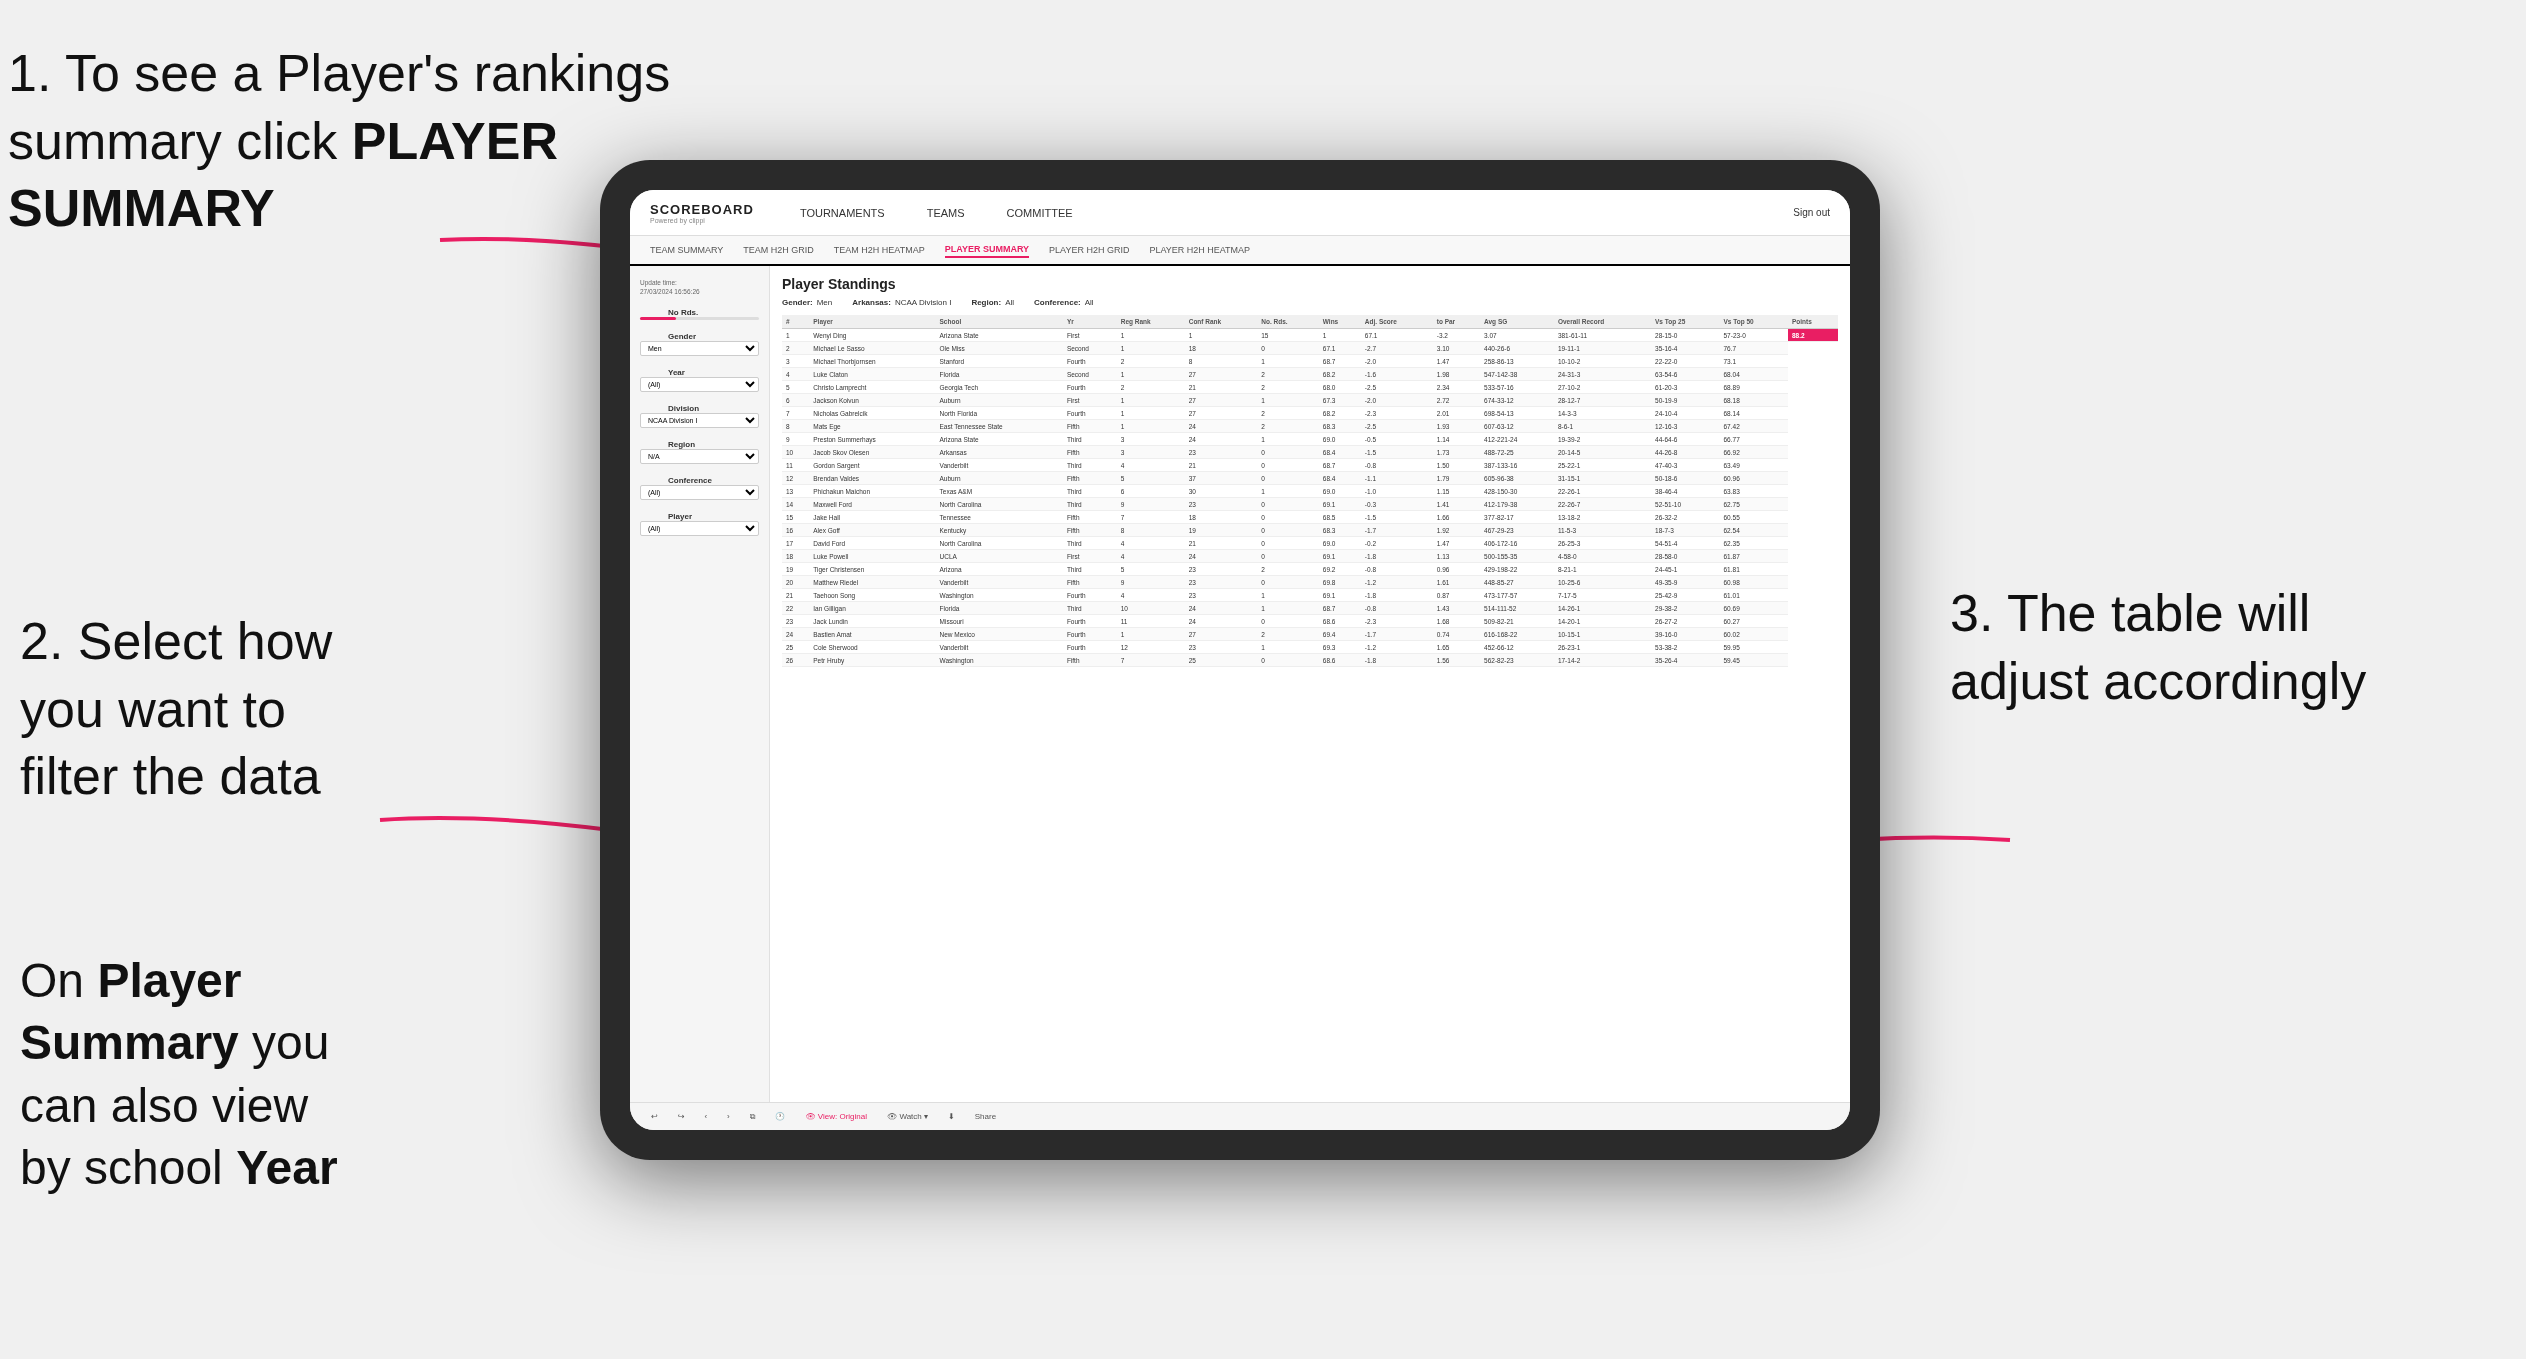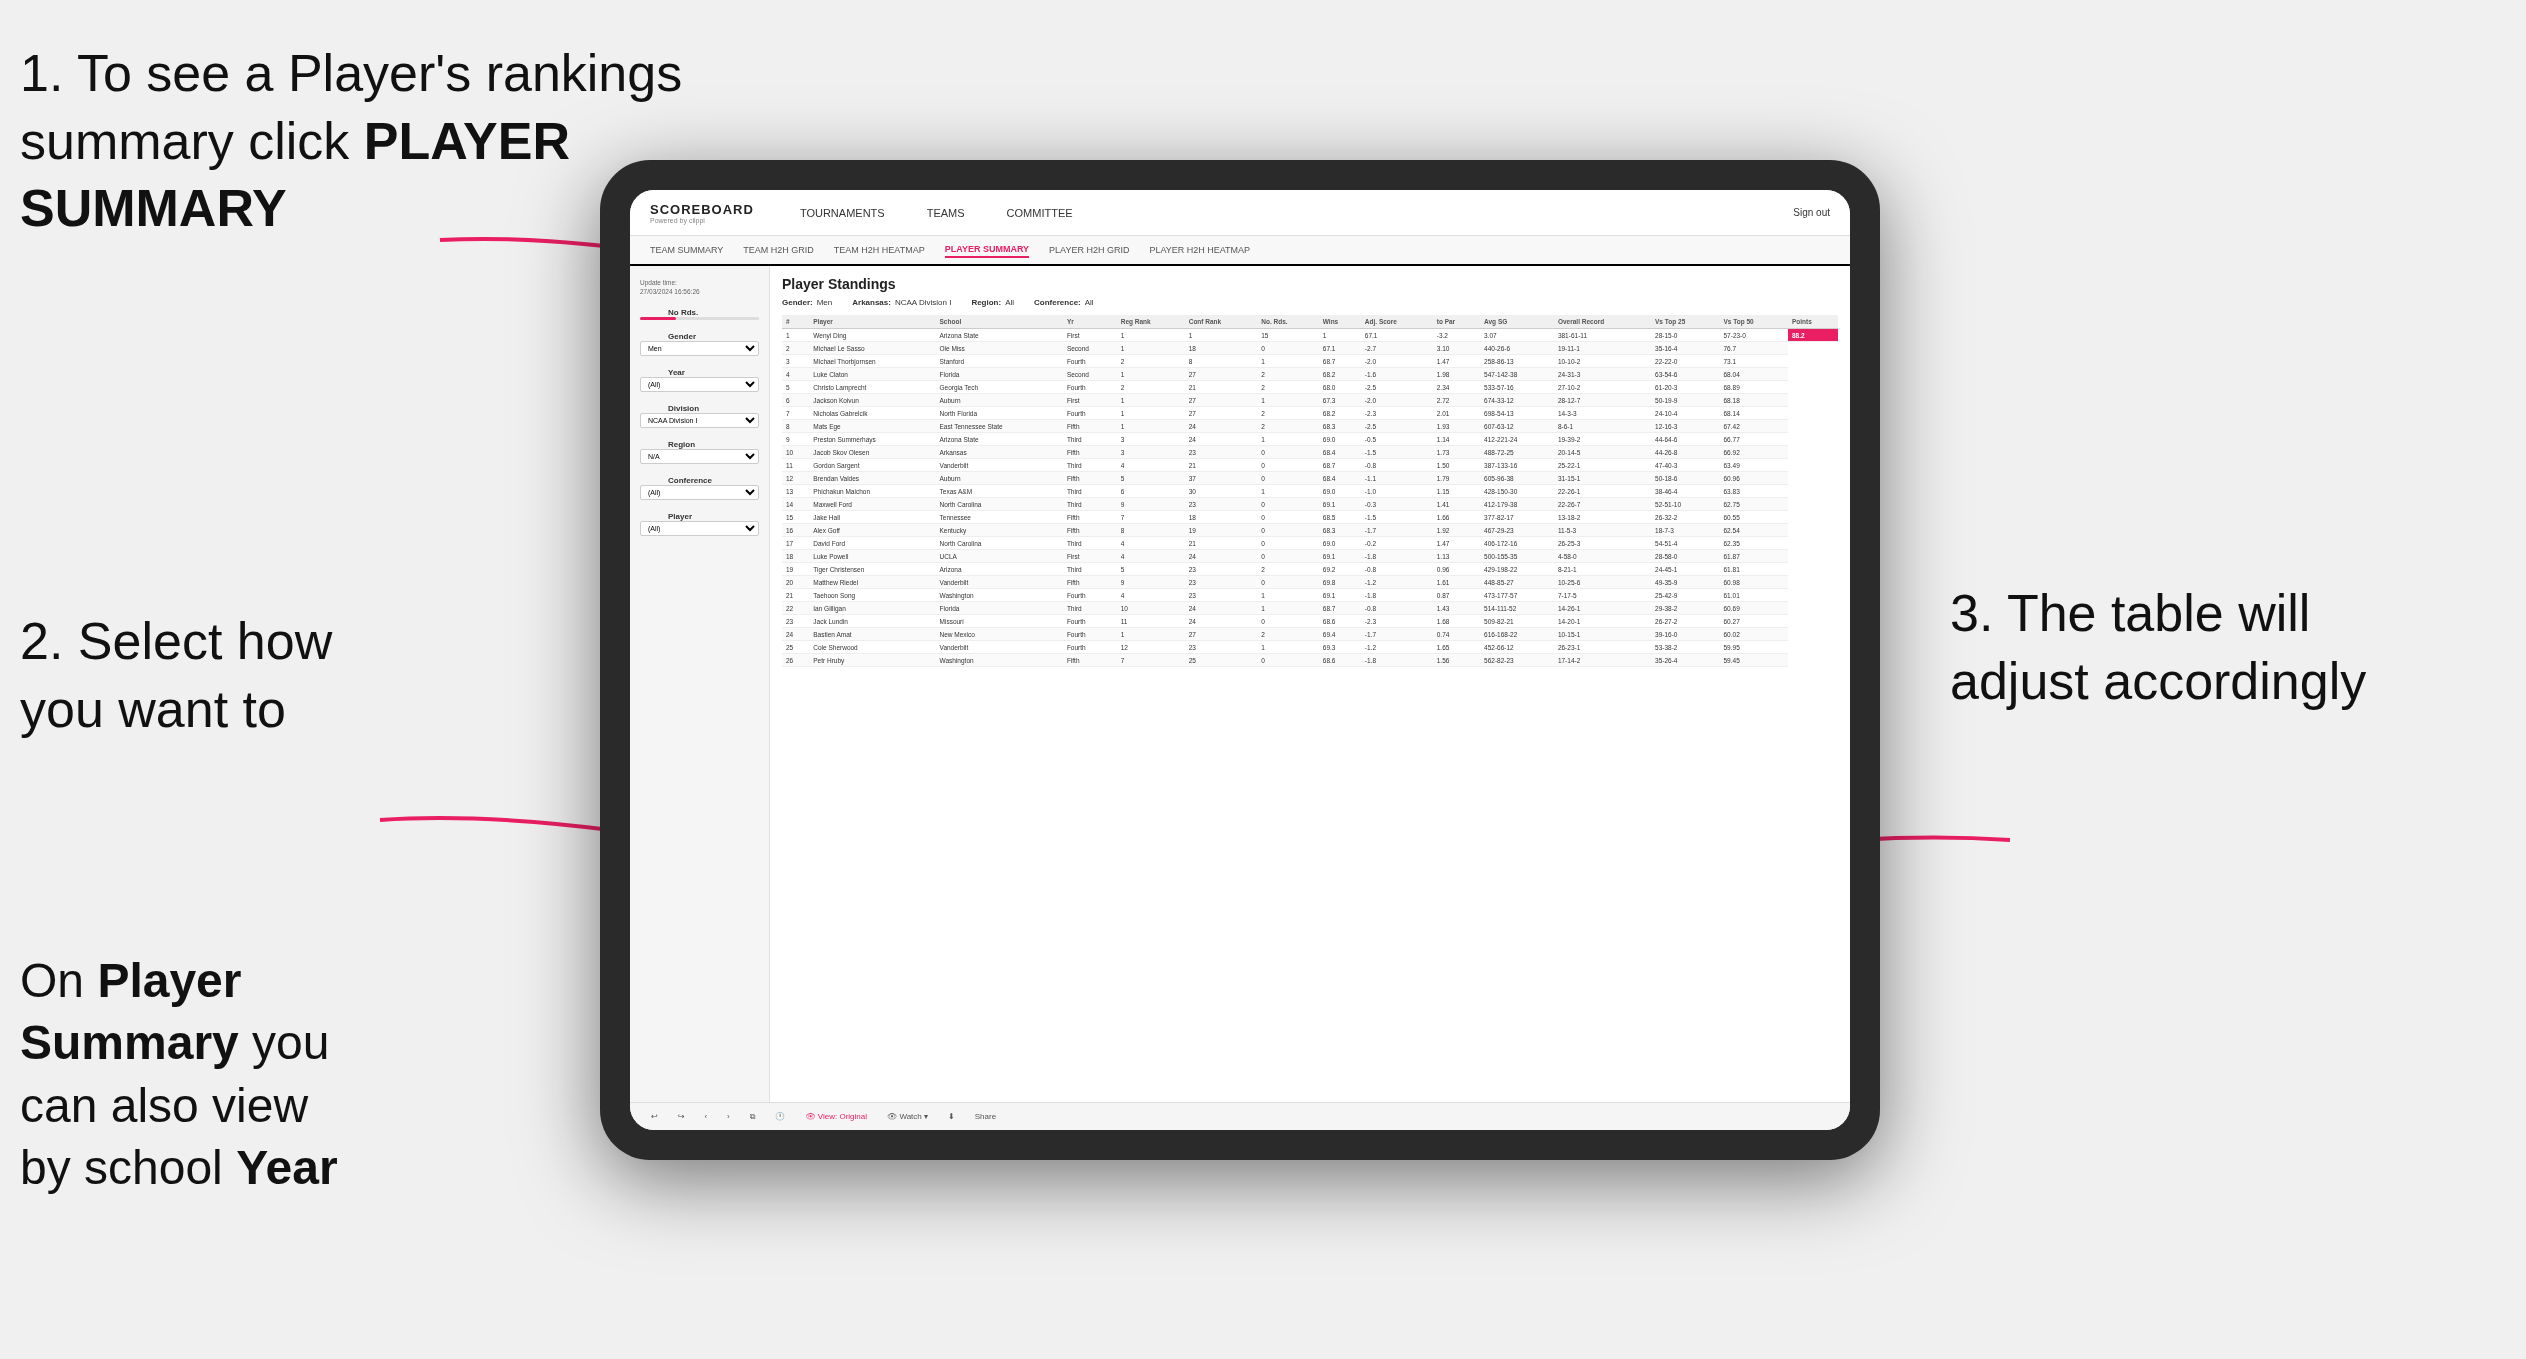--- a/index.html
+++ b/index.html
@@ -16,21 +16,21 @@
     .annotation {
       position: absolute;
       font-size: 52px;
       line-height: 1.3;
       color: #111;
     }
     .annotation strong { font-weight: 900; }
 
     .annotation-1 {
       top: 40px;
-      left: 20px;
+      left: 8px;
       width: 780px;
     }
     .annotation-2 {
       top: 608px;
       left: 20px;
       width: 380px;
     }
     .annotation-3 {
       top: 580px;
       left: 1950px;
@@ -253,20 +253,21 @@
 <body>
 
 <div class="annotation annotation-1">
   <span>1. To see a Player's rankings</span><br>
   summary click <strong>PLAYER SUMMARY</strong>
 </div>
 
 <div class="annotation annotation-2">
   <span>2. Select how</span><br>
   <span>you want to</span><br>
+  <span>filter the data</span>
 </div>
 
 <div class="annotation annotation-3">
   <span>3. The table will</span><br>
   <span>adjust accordingly</span>
 </div>
 
 <div class="annotation annotation-bottom">
   On <strong>Player<br>Summary</strong> you<br>
   can also view<br>

